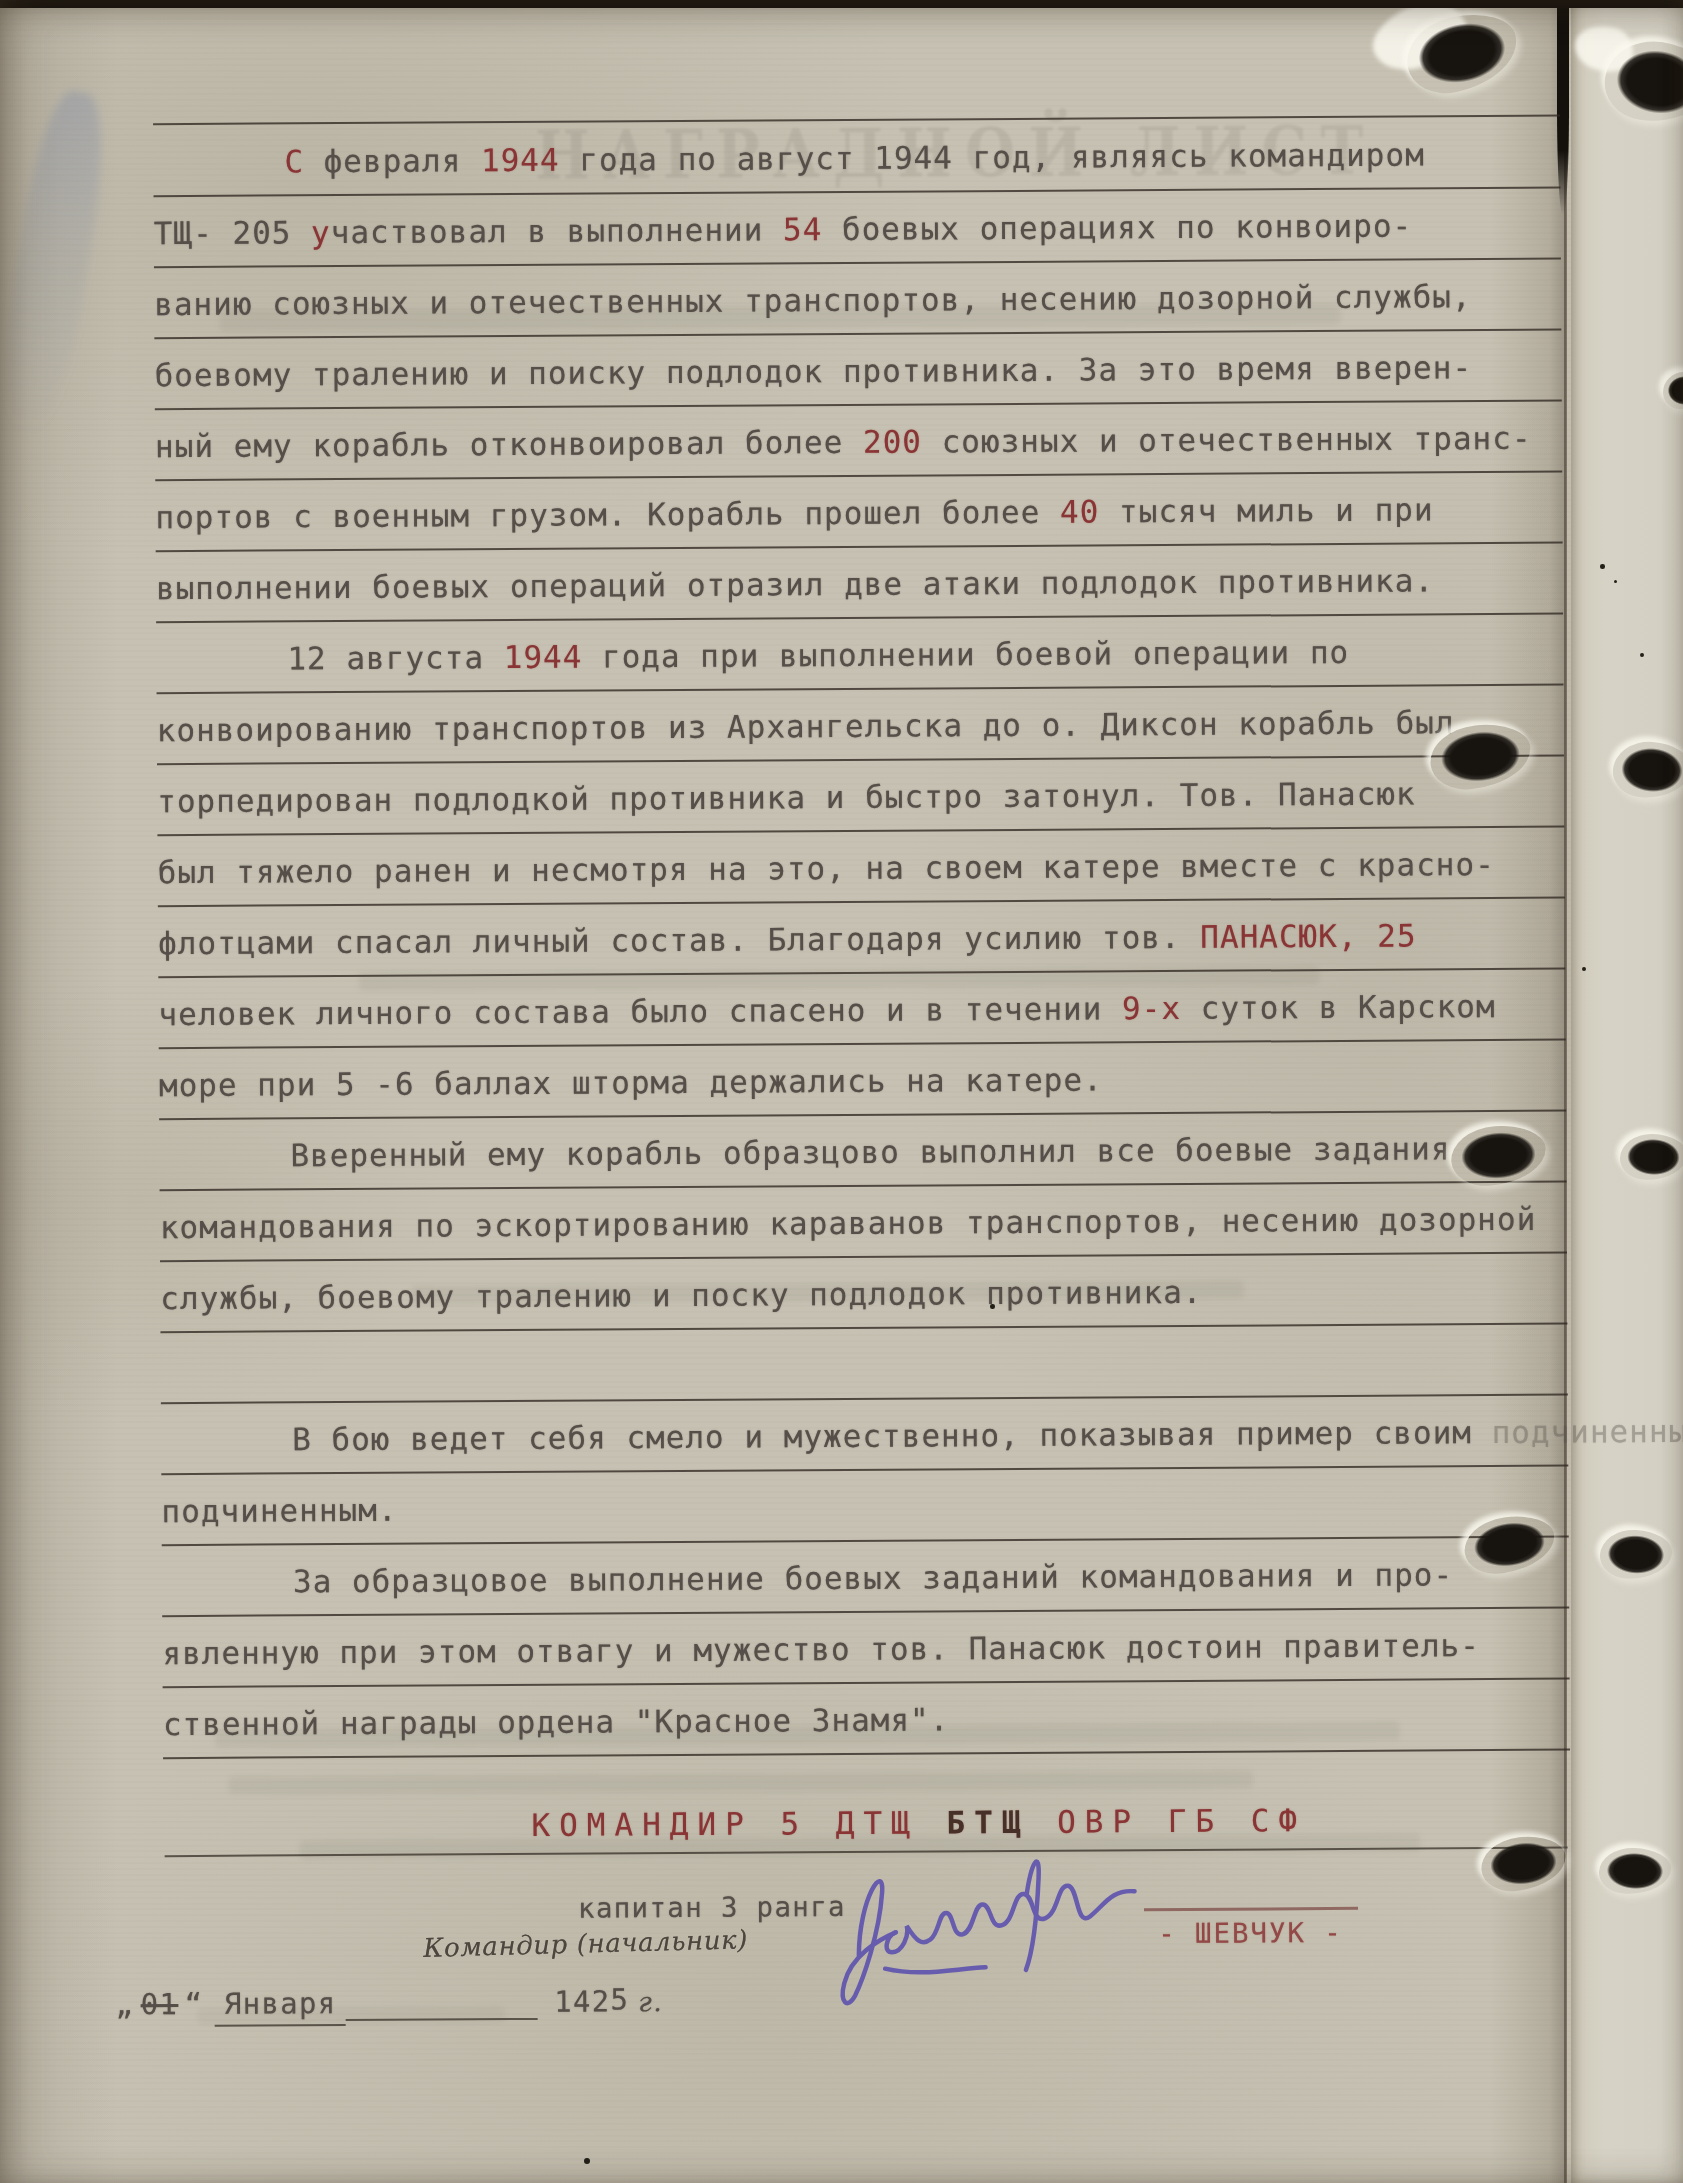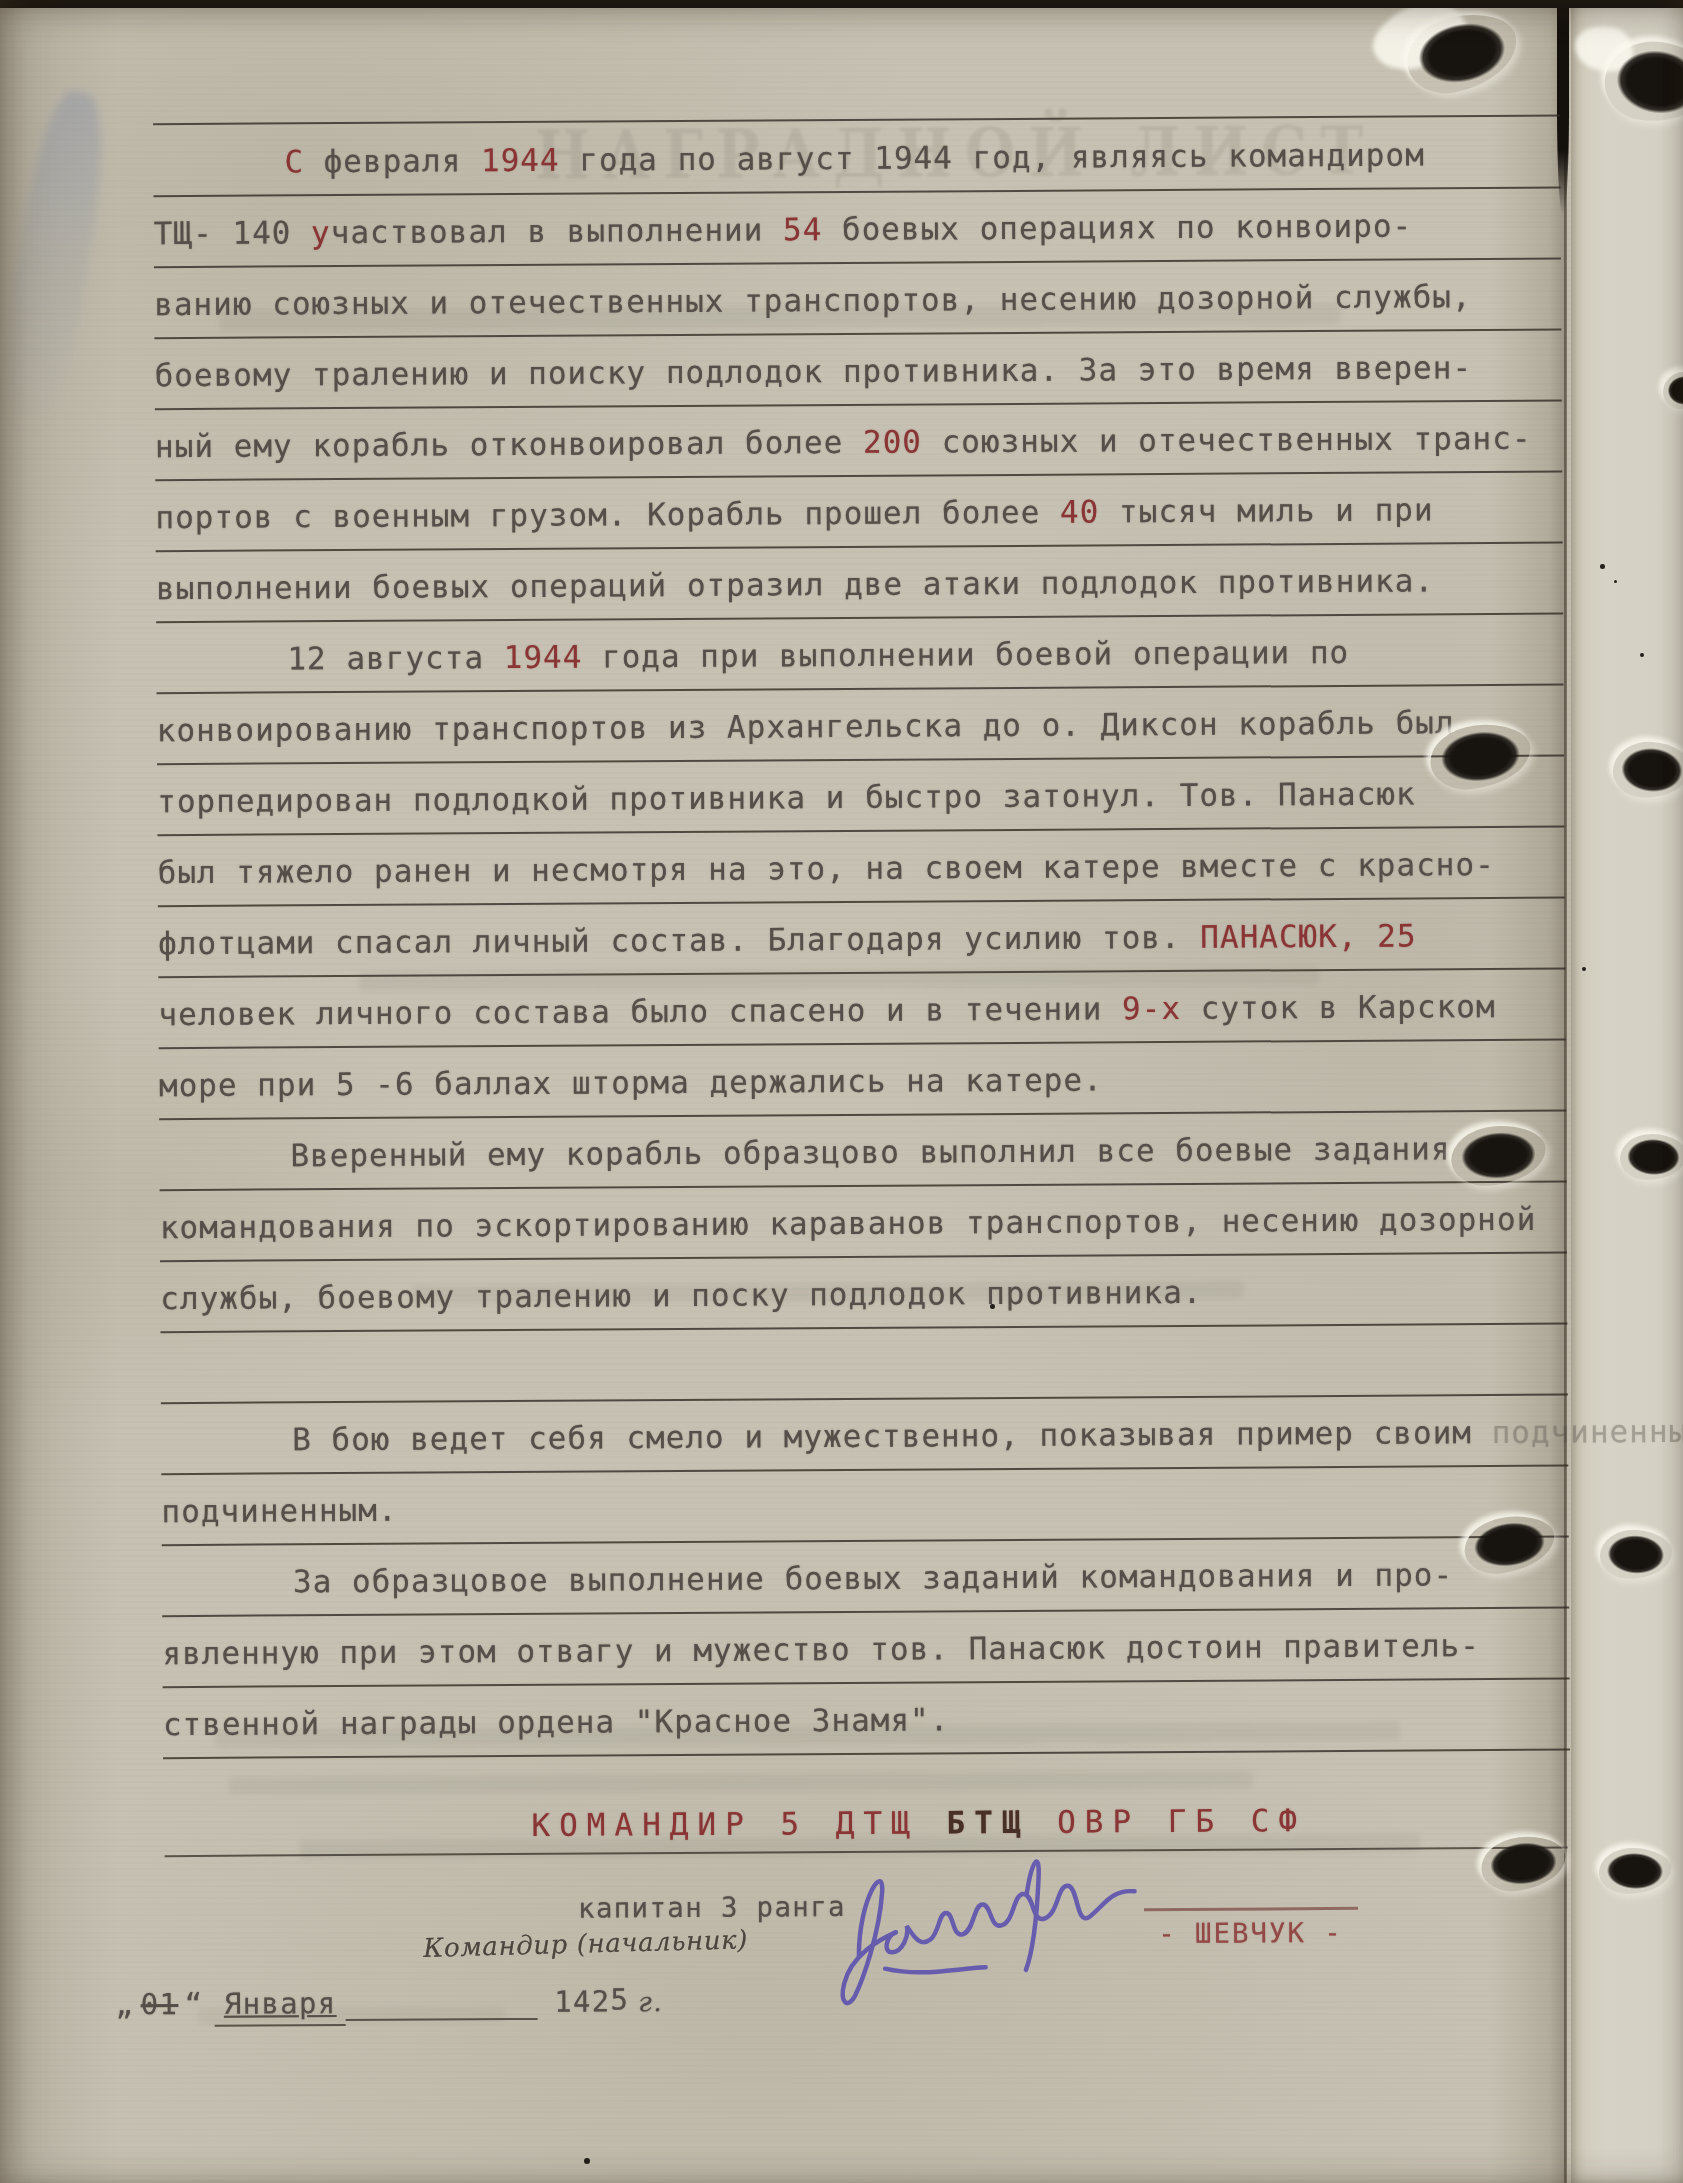--- a/index.html
+++ b/index.html
@@ -89,21 +89,21 @@
   .sig-underline{position:absolute;left:1139px;top:1910px;width:214px;height:0;
     border-bottom:3.2px solid rgba(110,48,48,.6);}
   .signature{position:absolute;left:812px;top:1831px;z-index:7;transform:rotate(-7deg);}
   .commander-label{position:absolute;left:418px;top:1927px;font-family:"DejaVu Serif", serif;
     font-style:italic;font-size:26px;letter-spacing:0.6px;color:#4c463f;transform:rotate(-1.2deg);
     text-shadow:0 0 0.6px rgba(76,70,63,.6);}
 
   .date-line{position:absolute;left:110px;top:1983px;font-size:29px;color:var(--ink,#554e49);
     letter-spacing:1.3px;white-space:nowrap;text-shadow:0 0 1.3px rgba(85,78,73,.55);}
   .date-line .day{text-decoration:line-through;text-decoration-thickness:2.6px;margin:0 6.4px;}
-  .date-line .month{border-bottom:2.6px solid rgba(47,40,33,.7);padding:0 9px 3.8px 9px;margin-left:11.5px;text-decoration:underline;}
+  .date-line .month{border-bottom:2.6px solid rgba(47,40,33,.7);padding:0 9px 3.8px 9px;margin-left:11.5px;}
   .date-line .fill{display:inline-block;width:192px;border-bottom:2.6px solid rgba(47,40,33,.7);
     height:26px;vertical-align:bottom;}
   .date-line .year{margin-left:16.7px;}
   .date-line .y5{display:inline-block;transform:translateY(-1.9px);}
   .date-line .unit{margin-left:9px;font-family:"DejaVu Serif", serif;font-style:italic;font-size:27px;}
 </style>
 </head>
 <body>
 
 <div id="page">
@@ -143,21 +143,21 @@
     <div class="smudge-bar" style="left:359px;top:969px;width:961px;height:19px;"></div>
     <div class="smudge-bar" style="left:410px;top:1283px;width:833px;height:18px;"></div>
     <div class="smudge-bar" style="left:211px;top:1725px;width:1185px;height:19px;"></div>
     <div class="smudge-bar" style="left:224px;top:1773px;width:1025px;height:18px;"></div>
     <div class="smudge-bar" style="left:295px;top:1837px;width:1121px;height:19px;"></div>
     <div class="smudge-bar" style="left:192px;top:2004px;width:308px;height:16.7px;opacity:.7;"></div>
 
     <div class="top-rule"></div>
     <div id="body-rows">
         <div class="t-row indent"><span class="seg-red">С </span><span>февраля </span><span class="seg-red">1944</span><span> года по август 1944 год, являясь командиром</span></div>
-        <div class="t-row"><span>ТЩ- 140 </span><span class="seg-red">у</span><span>частвовал в выполнении </span><span class="seg-red">54</span><span> боевых операциях по конвоиро-</span></div>
+        <div class="t-row"><span>ТЩ- 205 </span><span class="seg-red">у</span><span>частвовал в выполнении </span><span class="seg-red">54</span><span> боевых операциях по конвоиро-</span></div>
         <div class="t-row"><span>ванию союзных и отечественных транспортов, несению дозорной службы,</span></div>
         <div class="t-row"><span>боевому тралению и поиску подлодок противника. За это время вверен-</span></div>
         <div class="t-row"><span>ный ему корабль отконвоировал более </span><span class="seg-red">200</span><span> союзных и отечественных транс-</span></div>
         <div class="t-row"><span>портов с военным грузом. Корабль прошел более </span><span class="seg-red">40</span><span> тысяч миль и при</span></div>
         <div class="t-row"><span>выполнении боевых операций отразил две атаки подлодок противника.</span></div>
         <div class="t-row indent"><span>12 августа </span><span class="seg-red">1944</span><span> года при выполнении боевой операции по</span></div>
         <div class="t-row"><span>конвоированию транспортов из Архангельска до о. Диксон корабль был</span></div>
         <div class="t-row"><span>торпедирован подлодкой противника и быстро затонул. Тов. Панасюк</span></div>
         <div class="t-row"><span>был тяжело ранен и несмотря на  это, на своем катере вместе с красно-</span></div>
         <div class="t-row"><span>флотцами спасал личный состав. Благодаря усилию тов. </span><span class="seg-red">ПАНАСЮК, 25</span></div>

